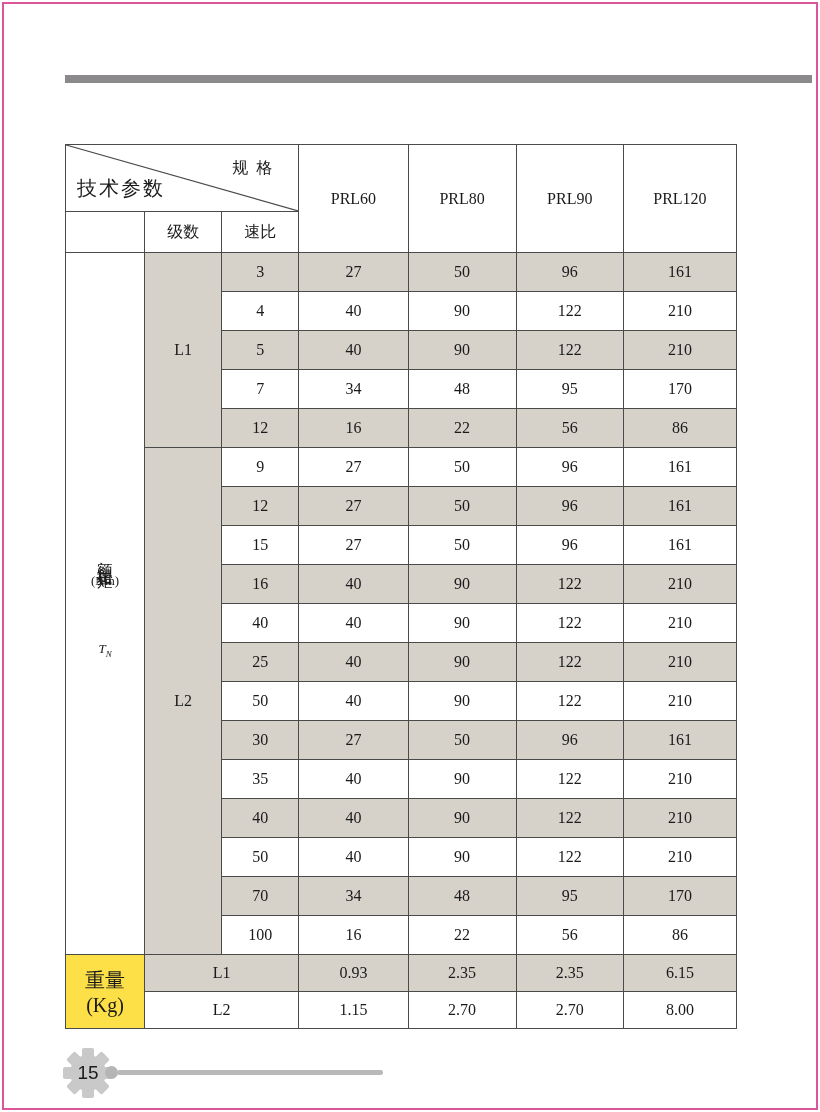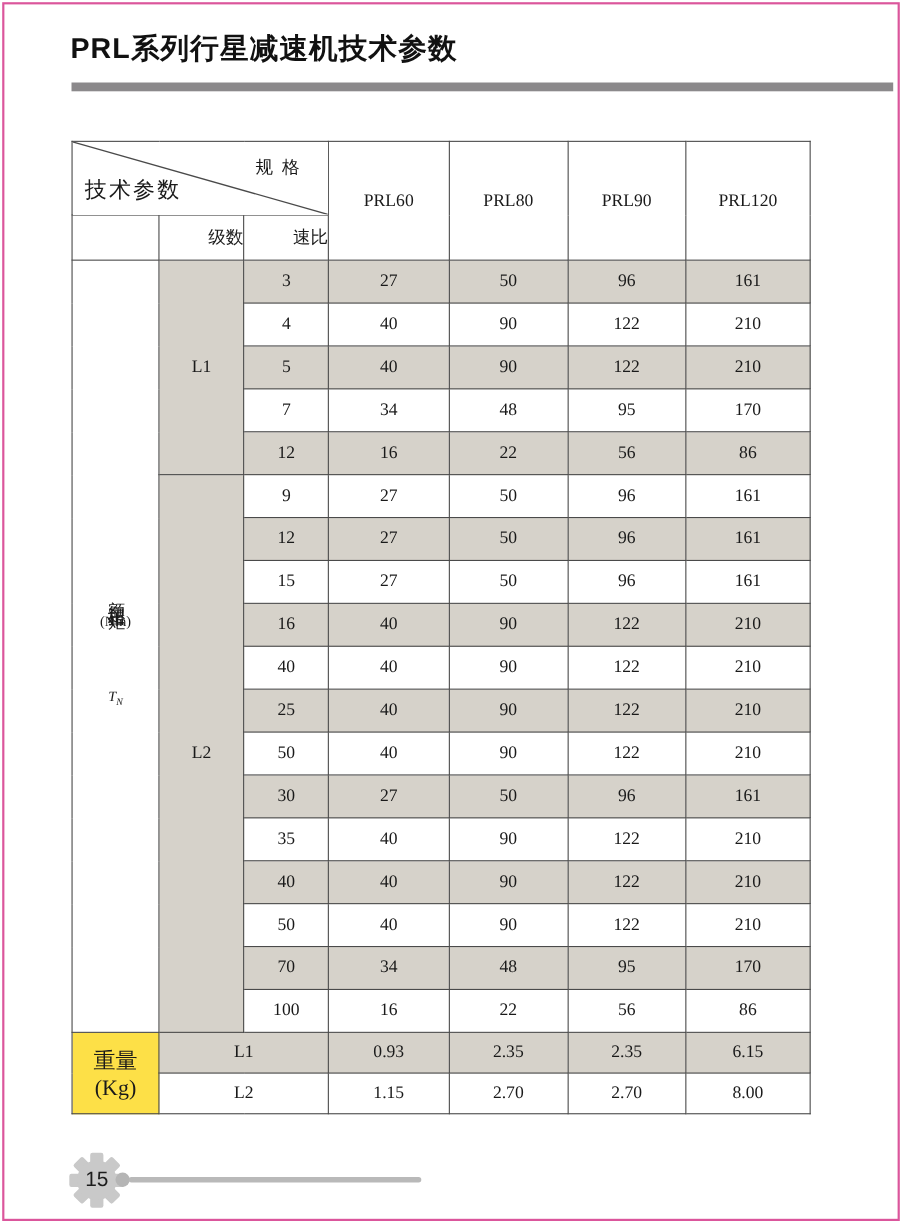--- a/index.html
+++ b/index.html
@@ -18,32 +18,32 @@
   }
   .title{
     position:absolute;left:64px;top:27px;margin:0;
     font-family:"Liberation Sans","DejaVu Sans",sans-serif;
     font-weight:bold;font-size:26px;letter-spacing:1px;color:#111;
   }
   .title-rule{
     position:absolute;left:65px;top:75px;width:747px;height:8px;
     background:#8b898b;
   }
-  .table-wrap{position:absolute;left:65px;top:128px;}
+  .table-wrap{position:absolute;left:65px;top:144px;}
   table{
     border-collapse:collapse;table-layout:fixed;width:672px;
   }
   td,th{
     border:1px solid #4a4a4a;
     text-align:center;vertical-align:middle;
     font-size:16px;font-weight:normal;
     padding:0;background:#ffffff;
   }
   tr.hr1 td, tr.hr1 th{height:66px;}
-  tr.hr2 td{height:40px;text-align:right;}
+  tr.hr2 td{height:40px;}
   tr.data-row td{height:38px;}
   tr.weight-row td{height:36px;}
   tr.shaded td{background:#d6d2ca;}
   td.stage-cell{background:#d6d2ca;}
   tr.shaded td.torque-cell, td.torque-cell{background:#ffffff;}
   tr.shaded td.weight-label-cell, td.weight-label-cell{background:#fde047;font-size:20px;}
   .diag-cell{position:relative;background:#ffffff;}
   .diag-cell svg{position:absolute;inset:0;width:100%;height:100%;display:block;}
   .spec{position:absolute;top:13px;right:24px;font-size:16px;letter-spacing:2px;}
   .param{position:absolute;bottom:9px;left:11px;font-size:20px;letter-spacing:2px;}
@@ -67,21 +67,20 @@
     position:absolute;left:117px;top:1070px;width:266px;height:5px;
     border-radius:3px;background:#b9b9b9;
   }
 </style>
 </head>
 <body>
 
 <div class="page">
   <div class="frame"></div>
 
-  <h1 class="title">PRL系列行星减速机技术参数</h1>
   <div class="title-rule"></div>
 
   <div class="table-wrap">
     <table>
       <colgroup>
         <col style="width:79px">
           <col style="width:77px">
           <col style="width:77px">
         <col style="width:109px">
           <col style="width:108px">

